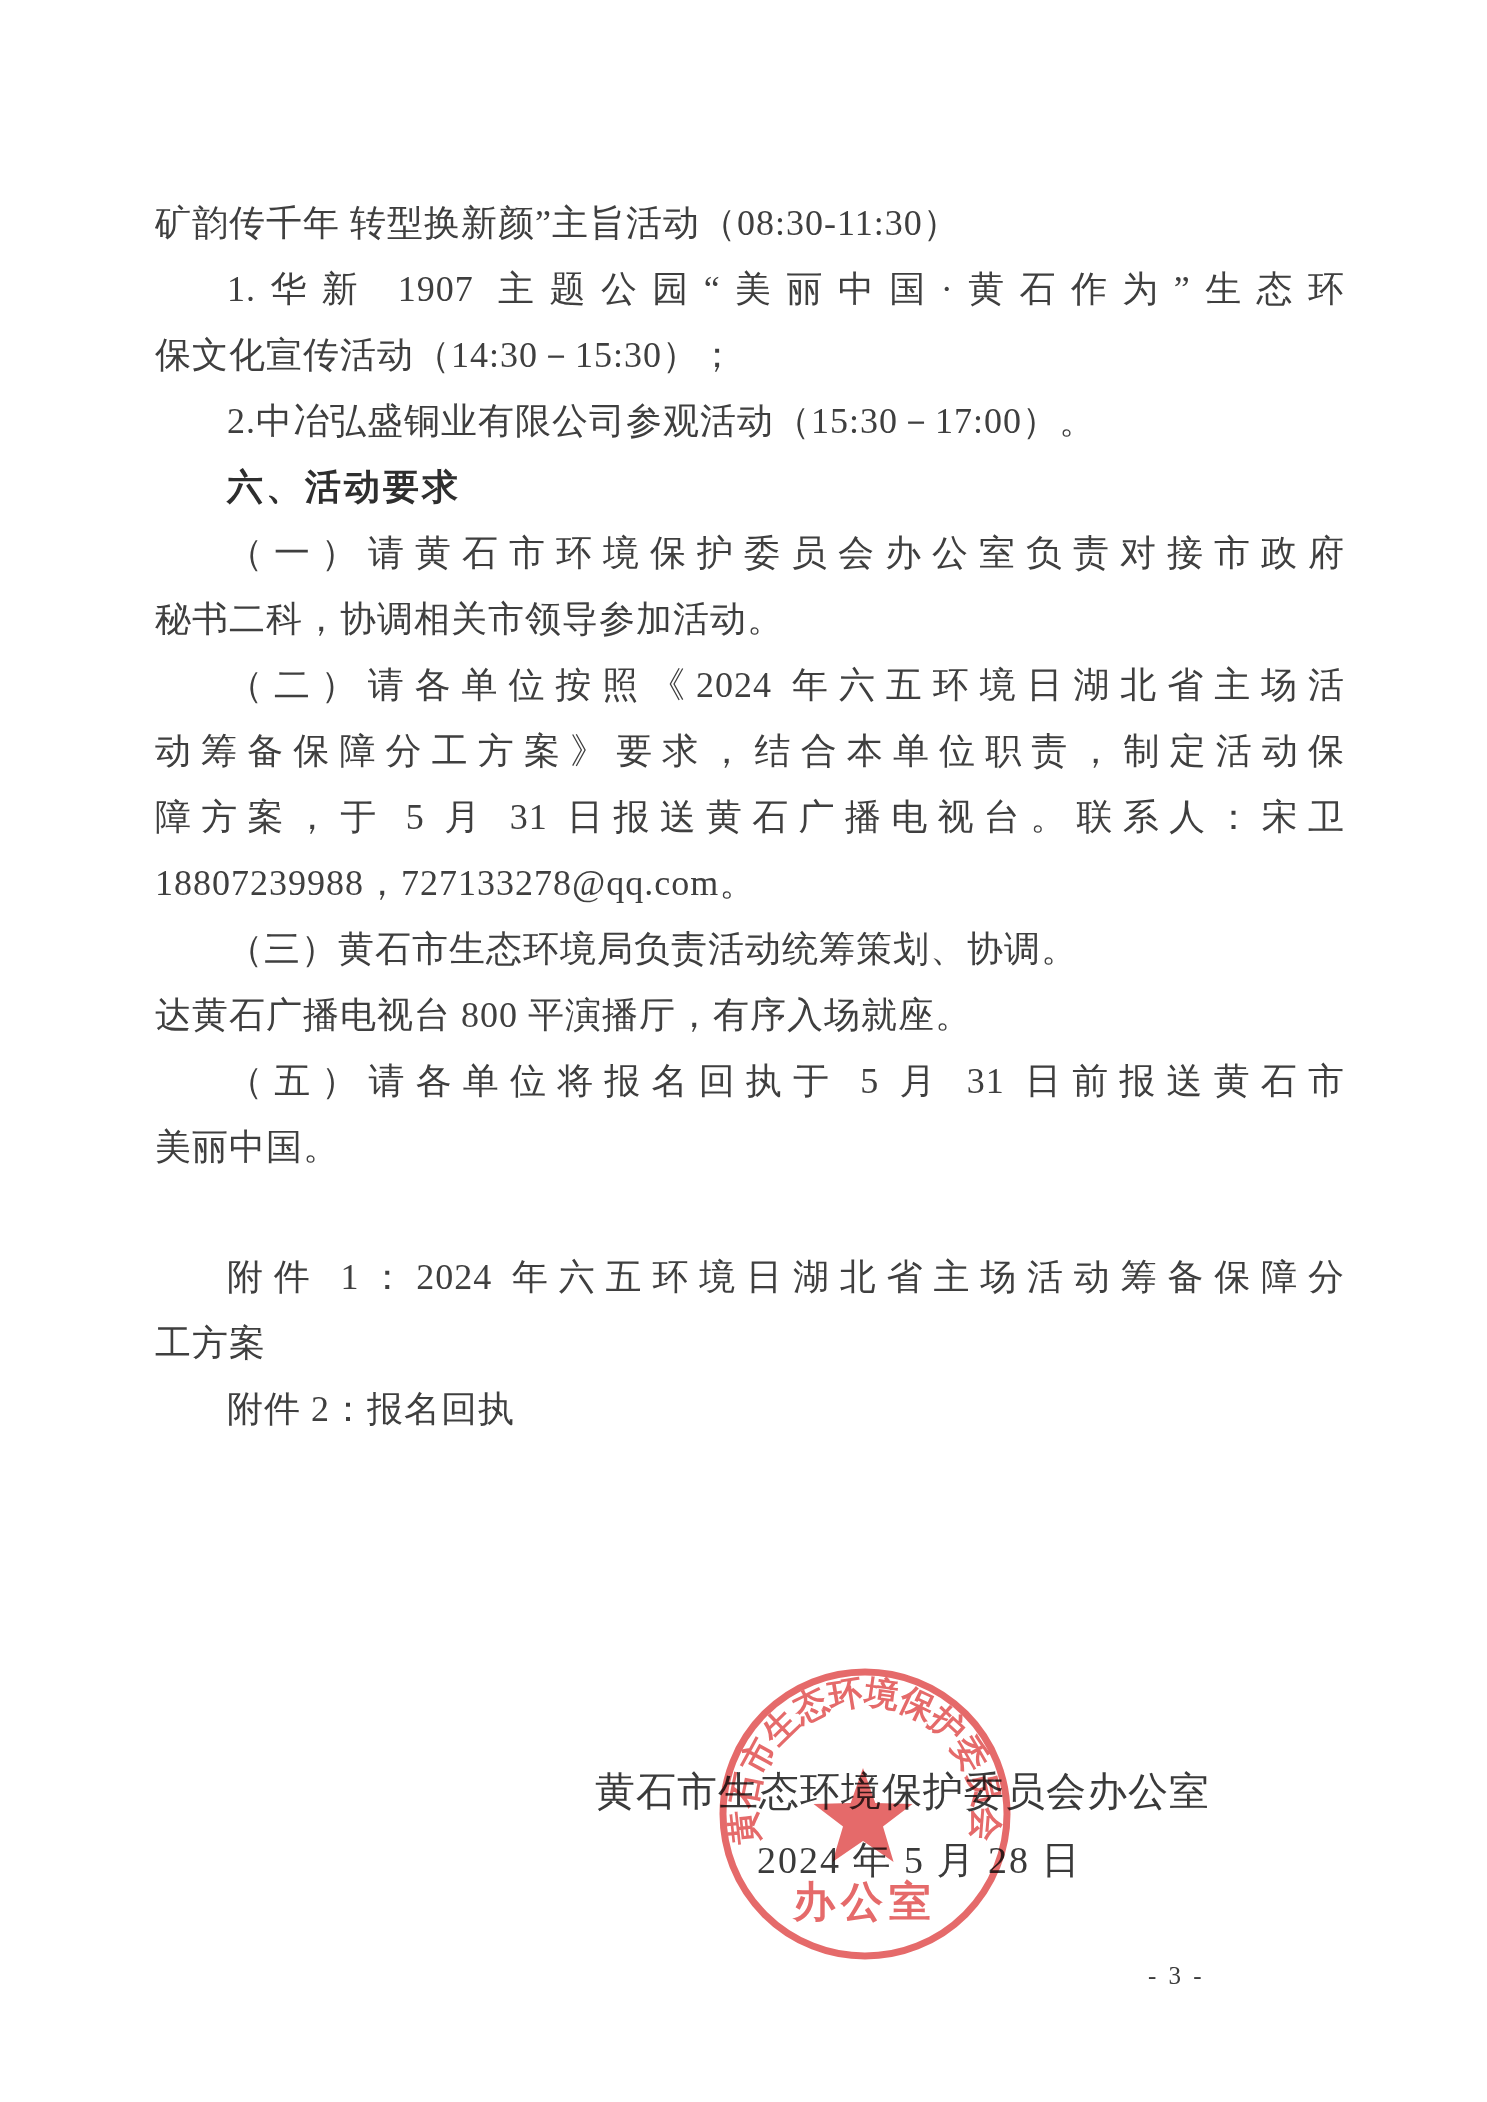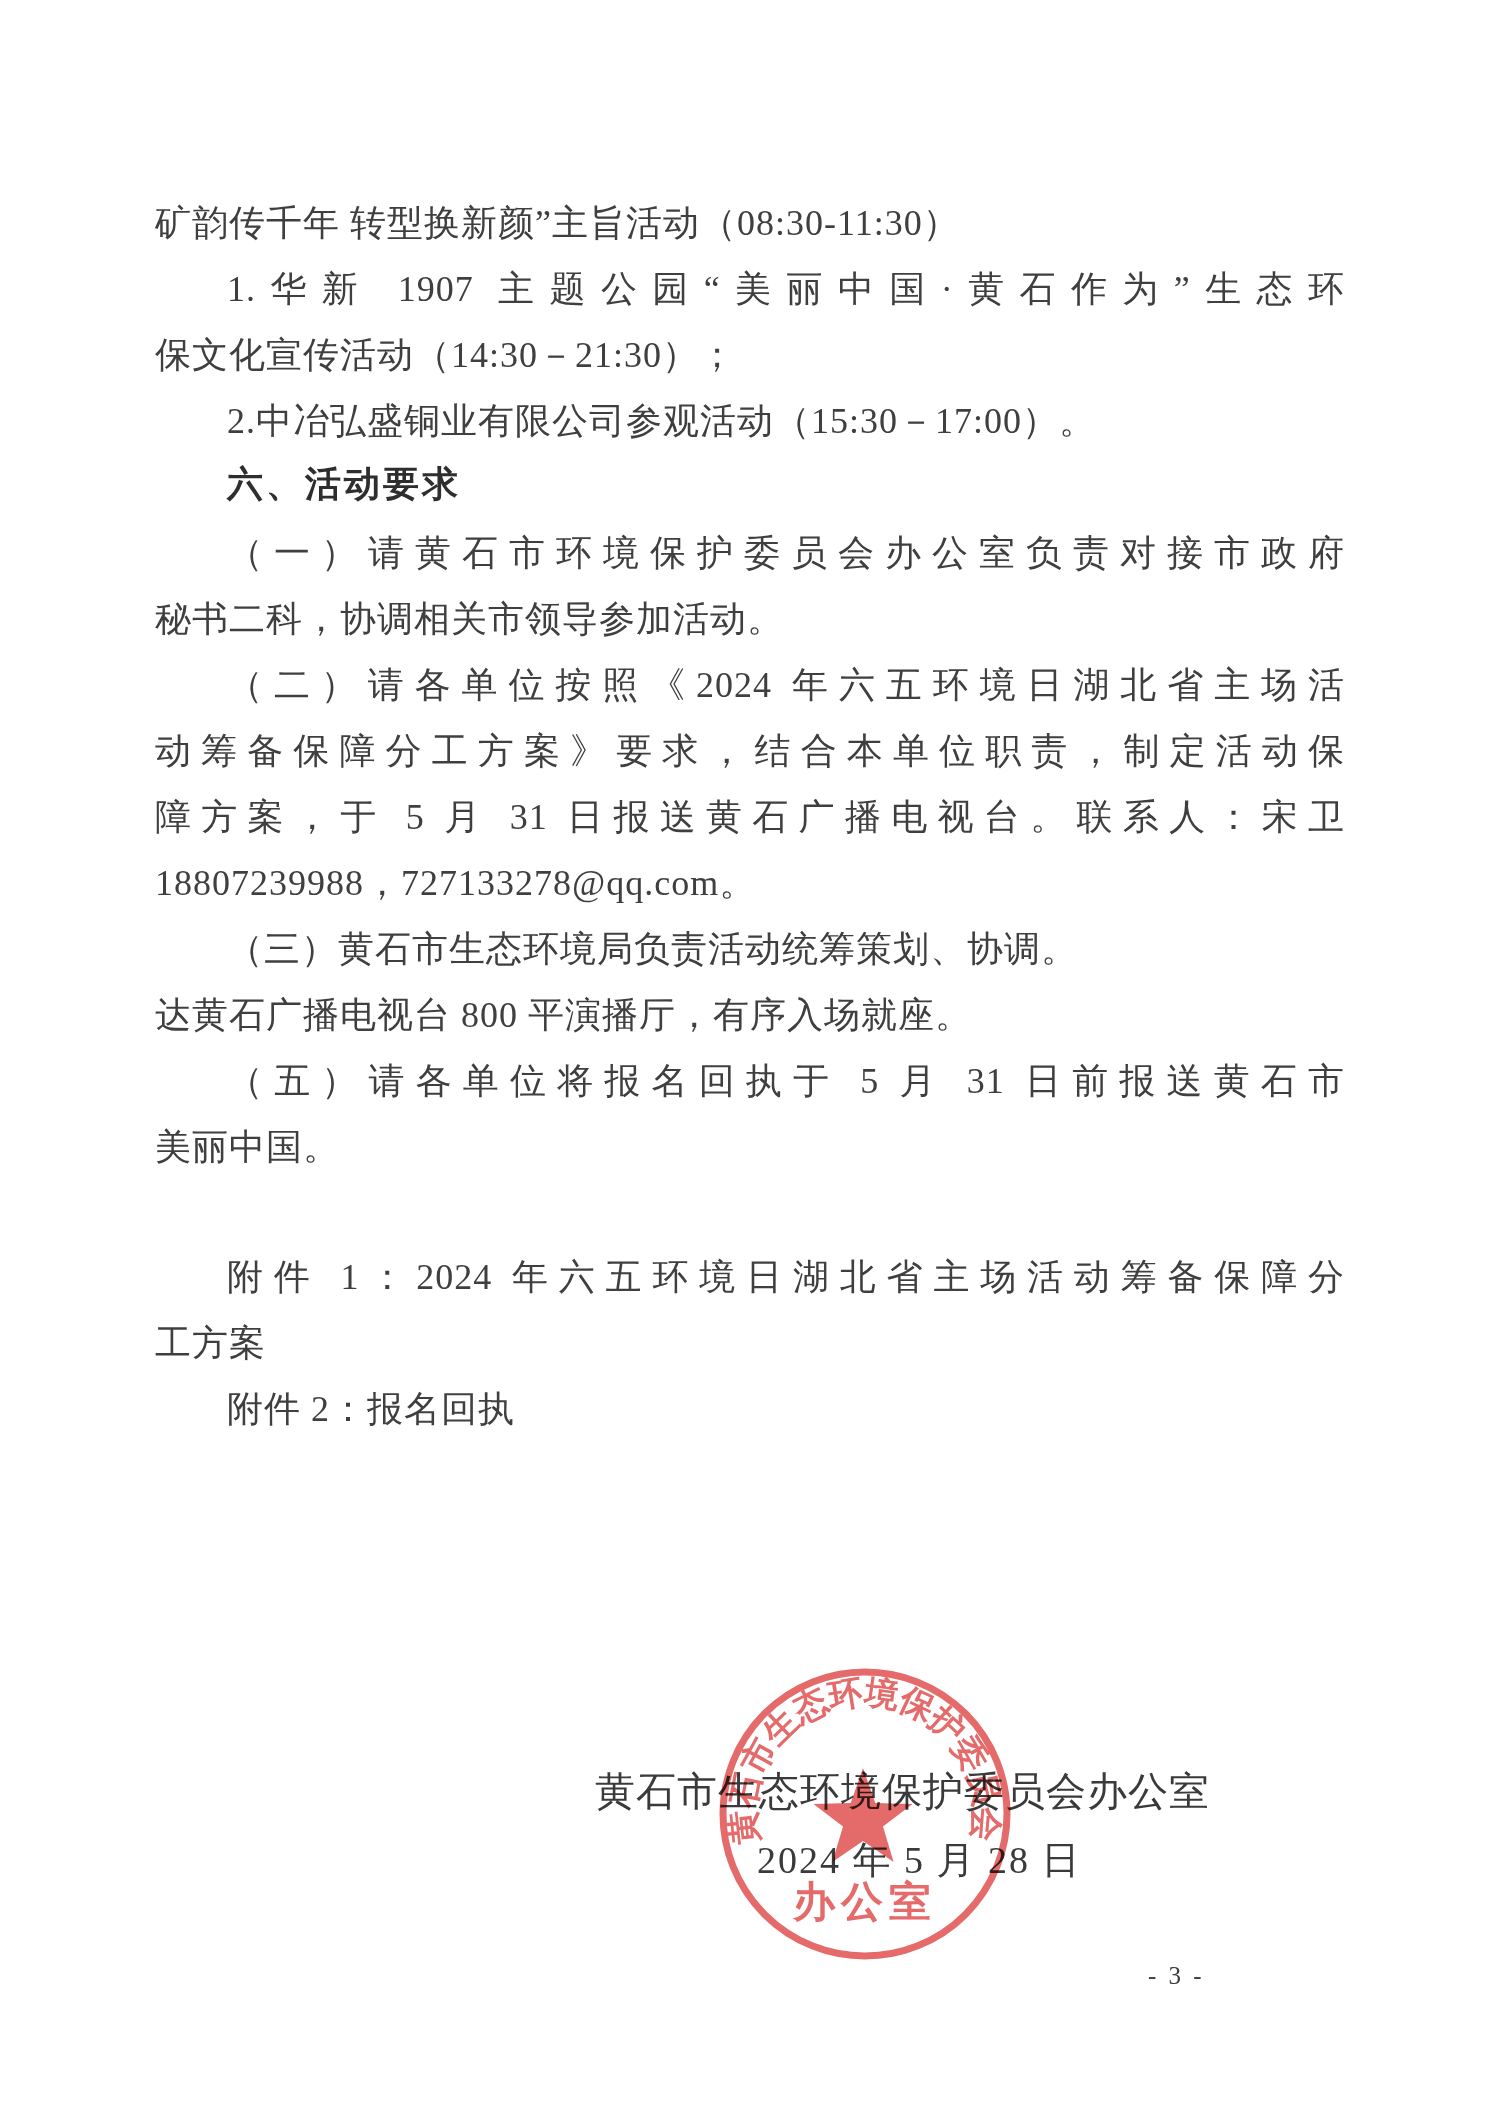--- a/index.html
+++ b/index.html
@@ -20,21 +20,21 @@
     letter-spacing:1px;
   }
   .line{white-space:nowrap;}
   .indent{text-indent:2em;}
   .justify{
     white-space:normal;
     text-align:justify;
     text-align-last:justify;
   }
   .bold-head{
-    font-family:Liberation Mono, monospace;
+    font-family:Liberation Sans, sans-serif;
     font-weight:bold;
     color:#2e2e2e;
     letter-spacing:3px;
   }
   .gap-above{margin-top:64px;}
   .signature{
     position:absolute;left:595px;top:1770px;
     font-size:40px;line-height:44px;letter-spacing:1px;color:#3a3a3a;
     white-space:nowrap;
   }
@@ -60,21 +60,21 @@
   }
 </style>
 </head>
 <body>
 
 <div class="page">
 
   <div class="body-text">
     <div class="line">矿韵传千年 转型换新颜”主旨活动（08:30-11:30）</div>
     <div class="line indent justify">1.华新 1907 主题公园“美丽中国·黄石作为”生态环</div>
-    <div class="line">保文化宣传活动（14:30－21:30）；</div>
+    <div class="line">保文化宣传活动（14:30－15:30）；</div>
     <div class="line indent">2.中冶弘盛铜业有限公司参观活动（15:30－17:00）。</div>
     <div class="line indent bold-head">六、活动要求</div>
     <div class="line indent justify">（一）请黄石市环境保护委员会办公室负责对接市政府</div>
     <div class="line">秘书二科，协调相关市领导参加活动。</div>
     <div class="line indent justify">（二）请各单位按照《2024 年六五环境日湖北省主场活</div>
     <div class="line justify">动筹备保障分工方案》要求，结合本单位职责，制定活动保</div>
     <div class="line justify">障方案，于 5 月 31 日报送黄石广播电视台。联系人：宋卫</div>
     <div class="line">18807239988，727133278@qq.com。</div>
     <div class="line indent">（三）黄石市生态环境局负责活动统筹策划、协调。</div>
     <div class="line">达黄石广播电视台 800 平演播厅，有序入场就座。</div>

